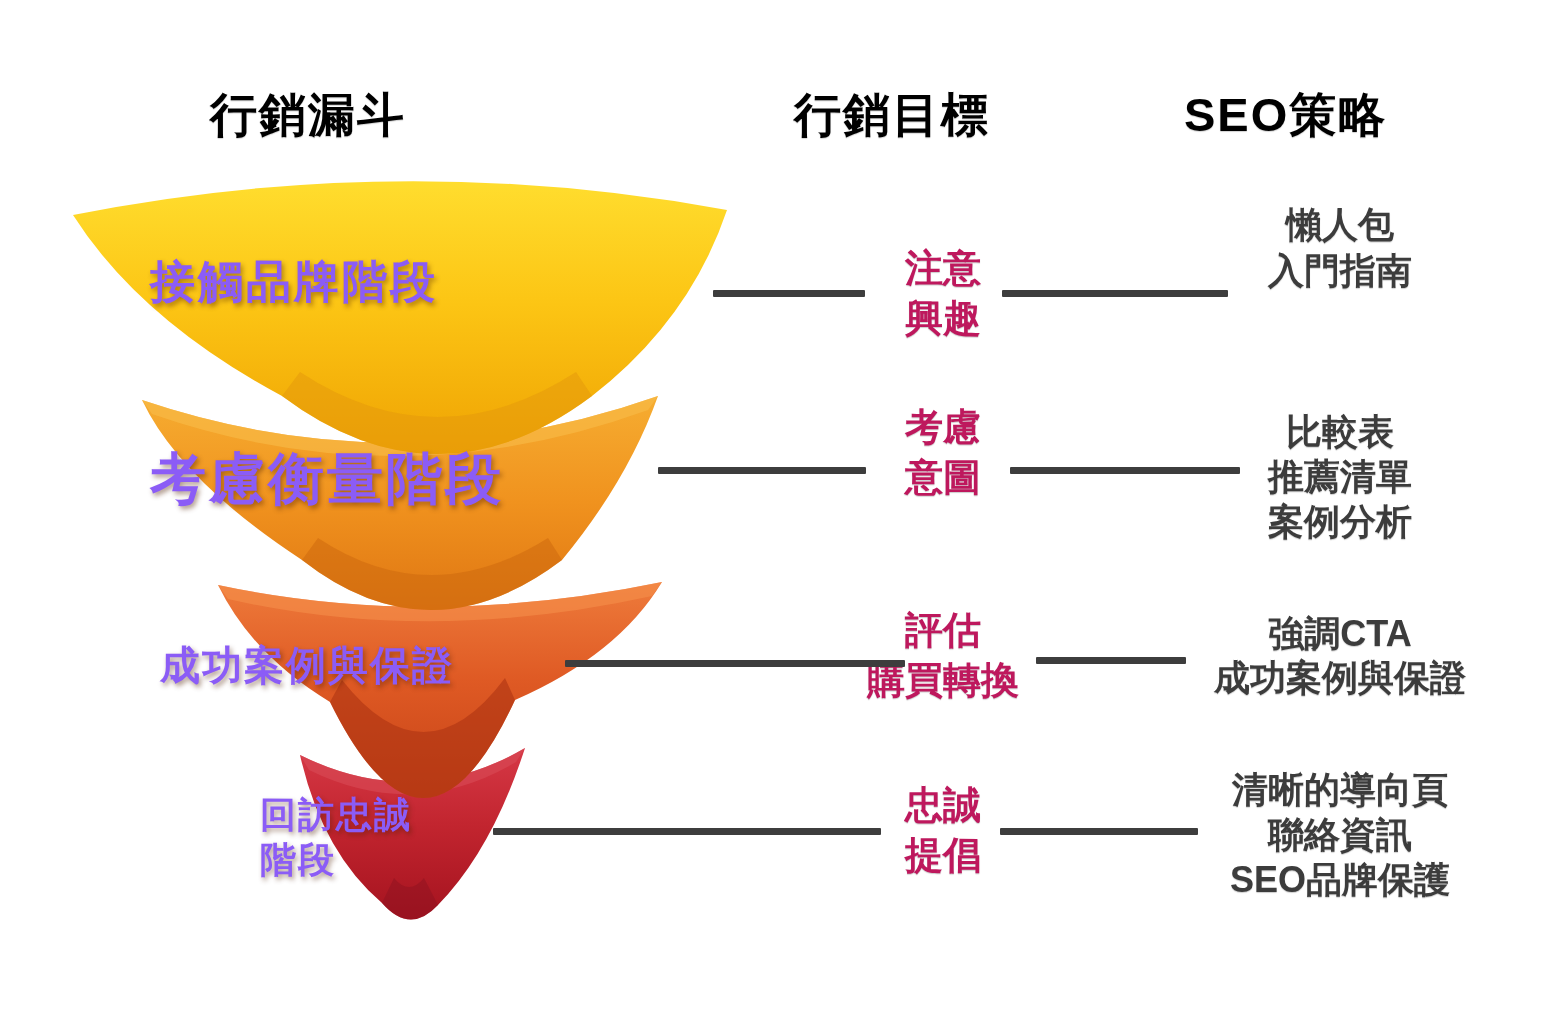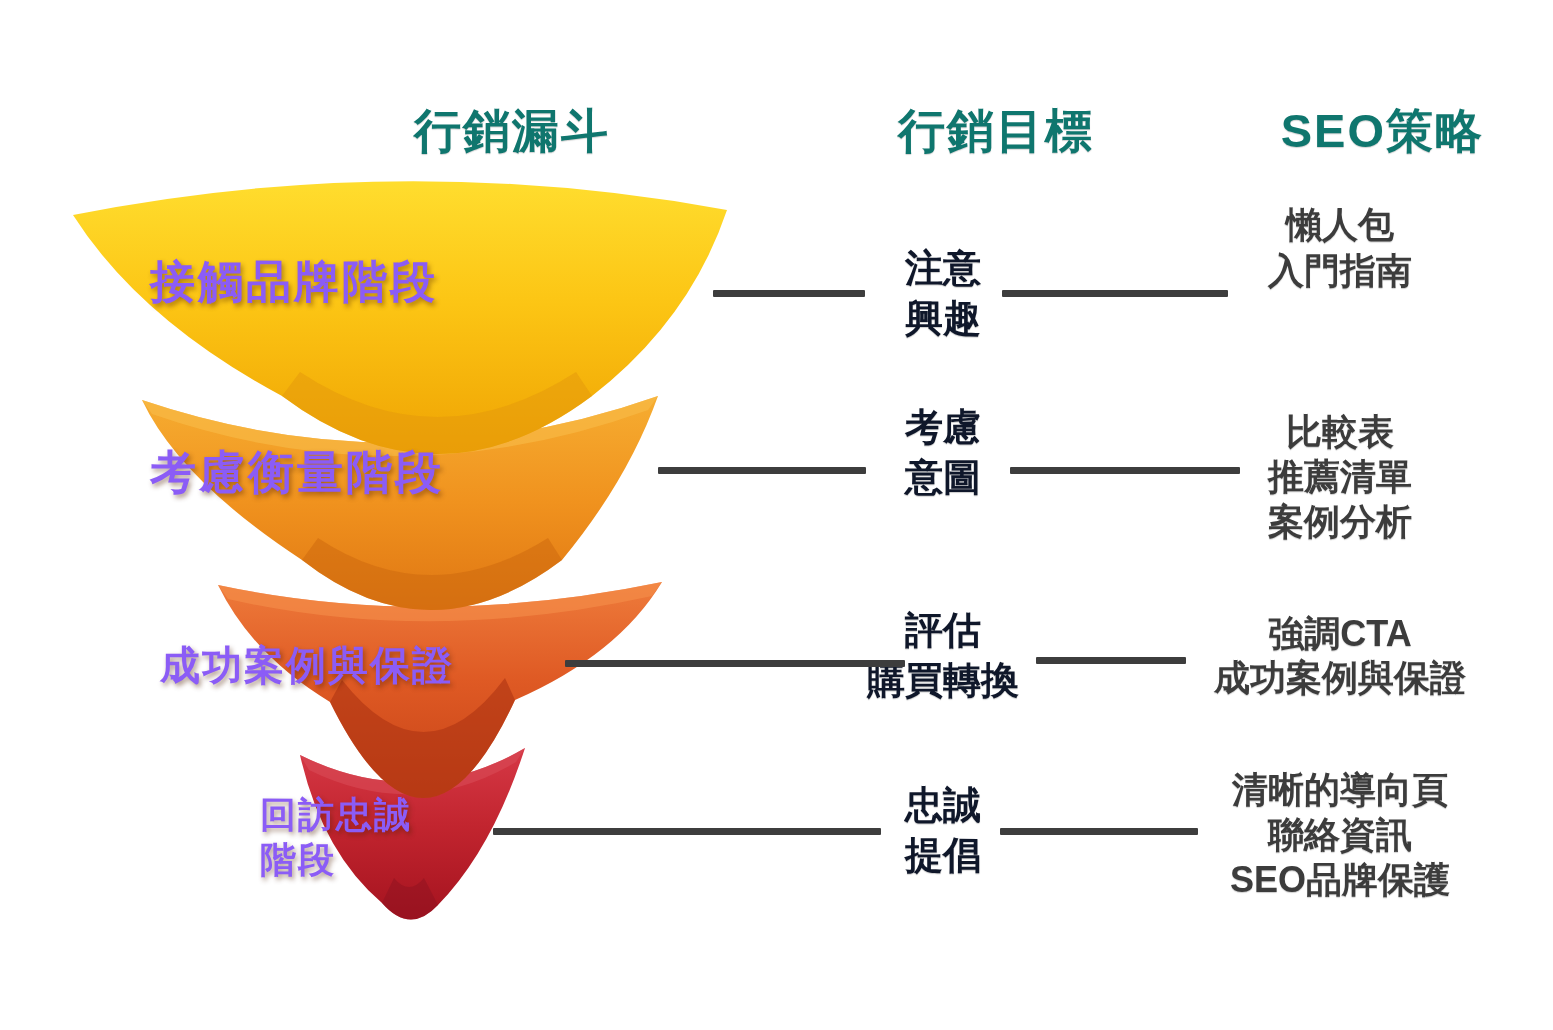--- a/index.html
+++ b/index.html
@@ -1,34 +1,34 @@
 <!DOCTYPE html>
 <html><head>
 <meta charset="utf-8">
 <style>
   html,body{margin:0;padding:0;background:#ffffff;}
   .stage{position:relative;width:1553px;height:1030px;background:#ffffff;overflow:hidden;
          font-family:"Liberation Sans","DejaVu Sans",sans-serif;}
   .funnel-svg{position:absolute;left:0;top:0;}
   
-  .hdr{position:absolute;top:100px;font-size:47px;font-weight:700;color:#0f766e;
-       text-align:right;letter-spacing:2px;text-shadow:0 1px 1px rgba(0,0,0,.18);}
+  .hdr{position:absolute;top:84px;font-size:47px;font-weight:700;color:#000000;
+       text-align:left;letter-spacing:2px;text-shadow:0 1px 1px rgba(0,0,0,.18);}
   .hdr-funnel{left:210px;width:400px;}
   .hdr-goals{left:794px;width:300px;}
   .hdr-seo{left:1184px;width:300px;}
   
   .stg{position:absolute;color:#8b5cf6;font-weight:700;text-align:left;
        text-shadow:2px 3px 5px rgba(80,30,0,.45);}
   .stg1{left:150px;top:252px;width:500px;font-size:45px;letter-spacing:3px;}
-  .stg2{left:150px;top:442px;width:500px;font-size:46px;letter-spacing:3px;}
+  .stg2{left:150px;top:442px;width:500px;font-size:56px;letter-spacing:3px;}
   .stg3{left:160px;top:638px;width:500px;font-size:40px;letter-spacing:2px;}
   .stg4{left:260px;top:792px;width:300px;font-size:36px;line-height:45px;letter-spacing:2px;}
   
   .goal{position:absolute;left:818px;width:250px;text-align:center;font-size:38px;
-        font-weight:700;color:#0f172a;line-height:50px;text-shadow:0 1px 1px rgba(0,0,0,.2);}
+        font-weight:700;color:#be185d;line-height:50px;text-shadow:0 1px 1px rgba(0,0,0,.2);}
   .goal1{top:243px;}
   .goal2{top:402px;}
   .goal3{top:605px;}
   .goal4{top:780px;}
   
   .strat{position:absolute;left:1165px;width:350px;text-align:center;font-size:36px;
          font-weight:700;color:#3c3c3c;line-height:46px;text-shadow:0 1px 1px rgba(0,0,0,.2);}
   .strat1{top:202px;}
   .strat2{top:409px;line-height:45px;}
   .strat3{top:612px;line-height:44px;}

